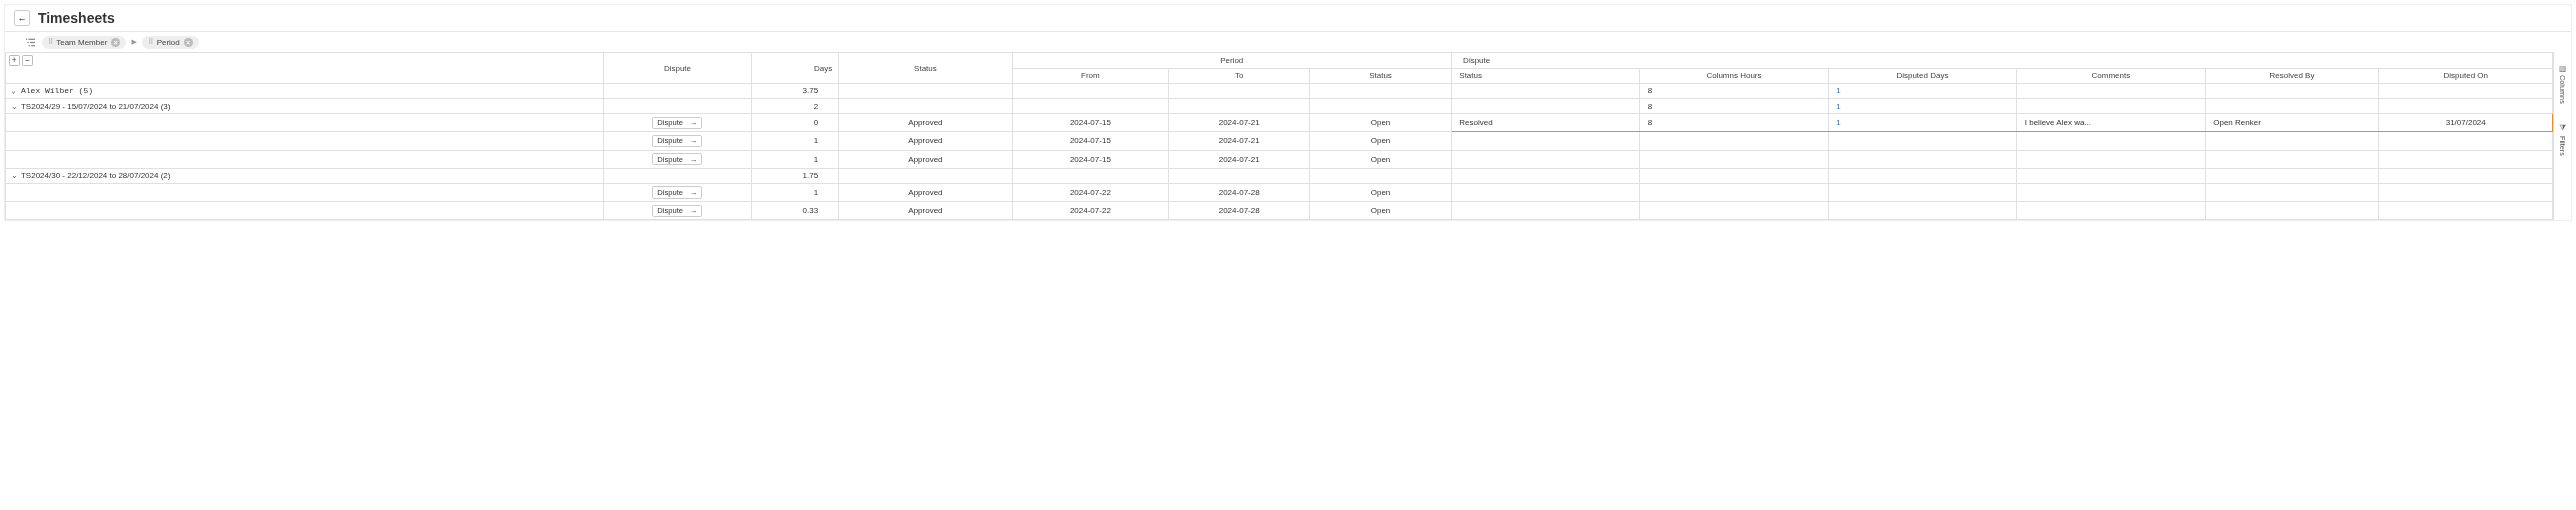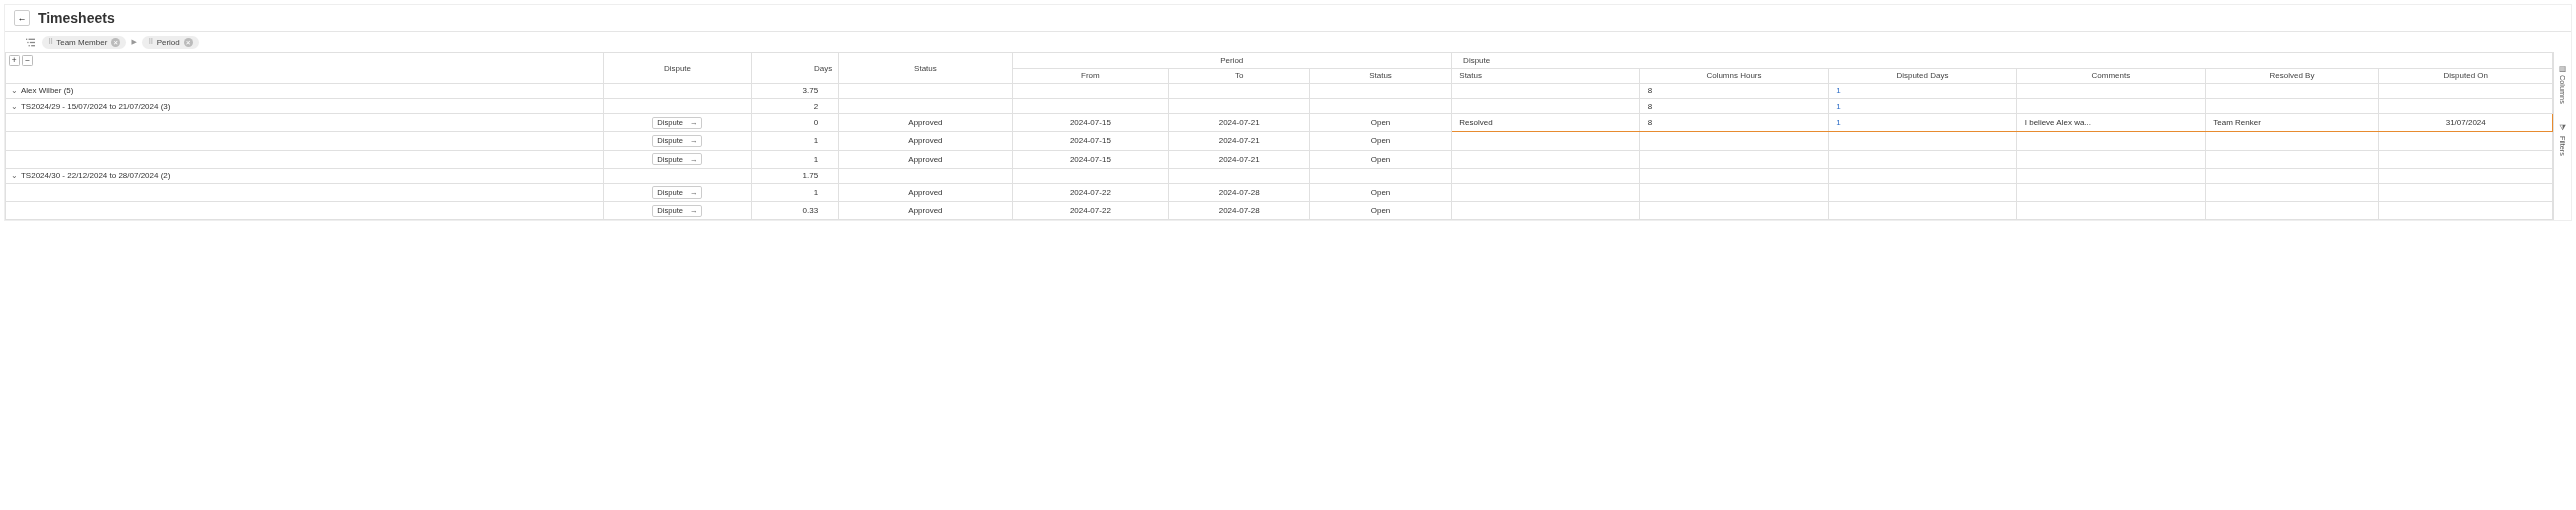--- a/index.html
+++ b/index.html
@@ -154,21 +154,21 @@
 
   td.num { text-align: right; padding-right: 20px;}
   td.center { text-align: center; }
   td.link { color: #2a6bc6; }
   td.left { text-align: left; padding-left: 7.6px; }
 
   .tree-cell {
     text-align: left;
     padding-left: 7.6px;
   }
-  .tree-1 { padding-left: 19px; }
+  .tree-1 { padding-left: 19px; font-family: Liberation Mono, monospace; }
   .tree-2 { padding-left: 37px; }
   .chev {
     display: inline-block;
     width: 7.6px;
     color: #666;
     margin-right: 2.5px;
   }
   .dispute-btn {
     display: inline-flex;
     align-items: center;
@@ -343,21 +343,21 @@
                 </span></td>
             <td class="num">0</td>
             <td class="center">Approved</td>
             <td class="center">2024-07-15</td>
             <td class="center">2024-07-21</td>
             <td class="center">Open</td>
             <td class="left hl hl-left">Resolved</td>
             <td class="left hl hl-mid">8</td>
             <td class="left link hl hl-mid">1</td>
             <td class="left hl hl-mid">I believe Alex wa...</td>
-            <td class="left hl hl-mid">Team Renker</td>
+            <td class="left hl hl-mid">Open Renker</td>
             <td class="center hl hl-right">31/07/2024</td>
           </tr>
 
           <tr>
             <td></td>
             <td class="center"><span class="dispute-btn">
                   <span>Dispute</span>
                   <span class="arrow">→</span>
                 </span></td>
             <td class="num">1</td>

